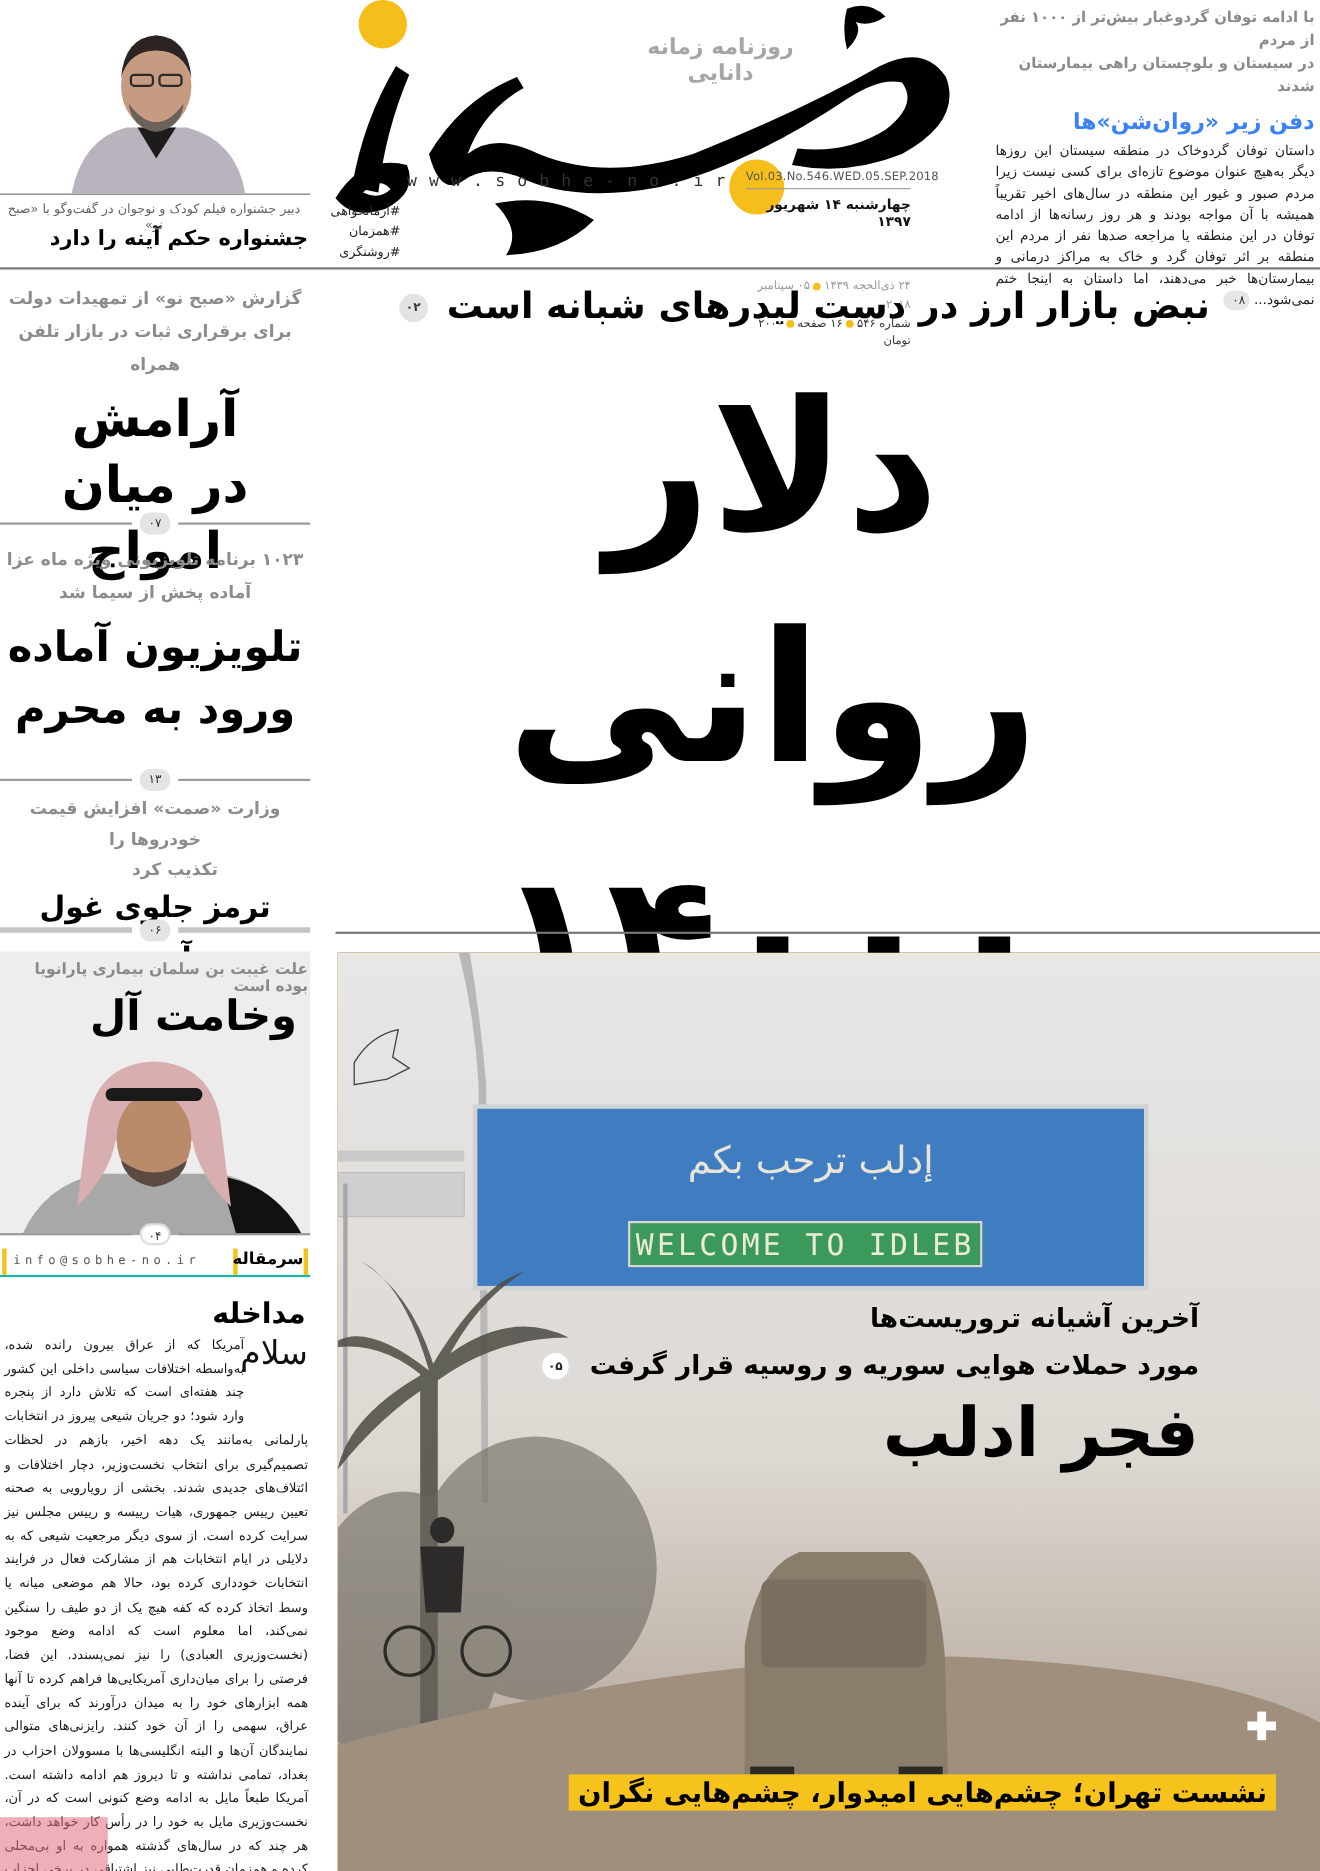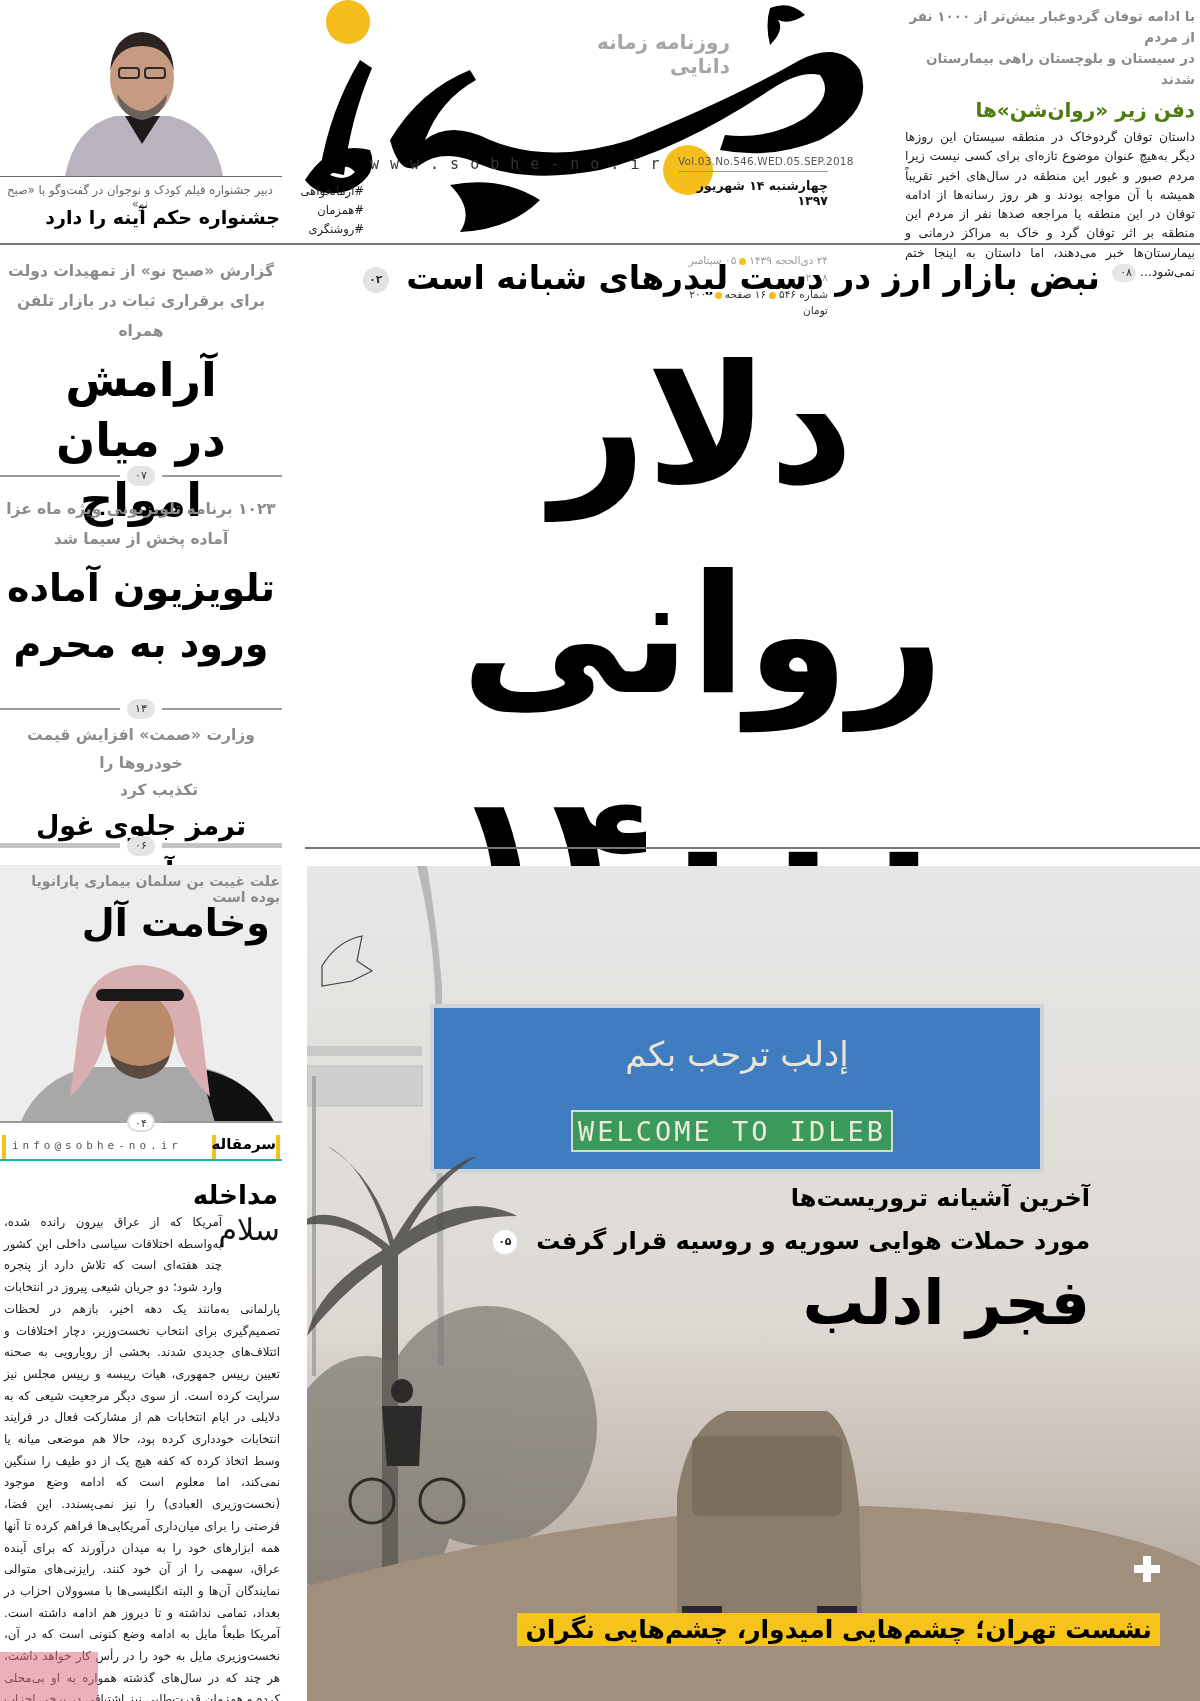--- a/index.html
+++ b/index.html
@@ -8,29 +8,29 @@
     .rtl { direction: rtl; }
     .abs { position: absolute; }
 
     
     .masthead { left: 0; top: 0; width: 1200px; height: 243px; }
     .mast-rule { left: 0; top: 243px; width: 1200px; height: 2px; background: #777; }
 
     
     .teaser { left: 905px; top: 6px; width: 290px; text-align: right; }
     .teaser-kicker { color: #8a8a8a; font-size: 13.5px; font-weight: bold; line-height: 21px; }
-    .teaser-title { color: #4d7c0f; font-size: 20px; font-weight: bold; line-height: 34px; margin-top: 3px; }
+    .teaser-title { color: #3b82f6; font-size: 20px; font-weight: bold; line-height: 34px; margin-top: 3px; }
     .teaser-body { color: #222; font-size: 12.4px; line-height: 19.3px; text-align: justify; text-align-last: right; }
     .pg-badge { display: inline-block; min-width: 24px; height: 18px; border-radius: 9px; background: #e6e6e6; color: #333;
       font-size: 11px; line-height: 18px; text-align: center; padding: 0 4px; vertical-align: middle; }
 
     
     .logo { left: 300px; top: 0; width: 600px; height: 240px; }
     .logo-svg { position: absolute; left: 0; top: 0; }
-    .tagline { left: 280px; top: 30px; width: 150px; text-align: right; color: #a6a6a6; font-size: 20px; font-weight: bold; }
+    .tagline { left: 280px; top: 30px; width: 150px; text-align: center; color: #a6a6a6; font-size: 20px; font-weight: bold; }
     .site-url { left: 70px; top: 155px; letter-spacing: 11px; font-family: "DejaVu Sans Mono", monospace; font-size: 15px; color: #333; }
     .hashtags { left: 0; top: 182px; width: 64px; text-align: right; font-size: 11.5px; line-height: 19px; color: #222; }
     .issue { left: 378px; top: 155px; width: 222px; text-align: left; }
     .issue-vol { font-family: "DejaVu Sans", sans-serif; font-size: 10.5px; color: #555; letter-spacing: 0.2px; }
     .issue-rule { height: 1px; background: #999; margin: 4px 0 6px 0; width: 150px; }
     .issue-date { text-align: right; font-size: 12.5px; font-weight: bold; width: 150px; color: #111; }
     .issue-alt { text-align: right; font-size: 10.5px; color: #999; width: 150px; line-height: 17px; margin-top: 44px; }
     .issue-meta { text-align: right; font-size: 10.5px; color: #333; width: 150px; line-height: 16px; }
     .dot-y { display: inline-block; width: 7px; height: 7px; border-radius: 50%; background: #f6be1a; margin: 0 3px; vertical-align: middle; }
 

